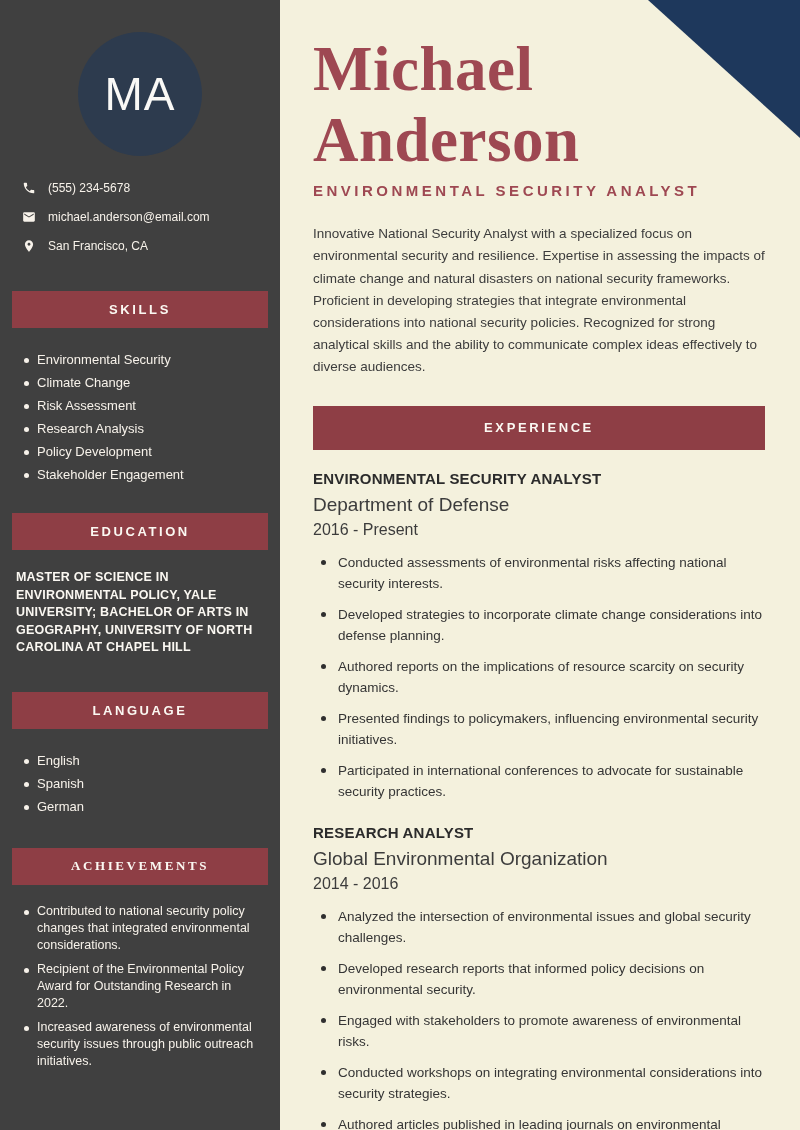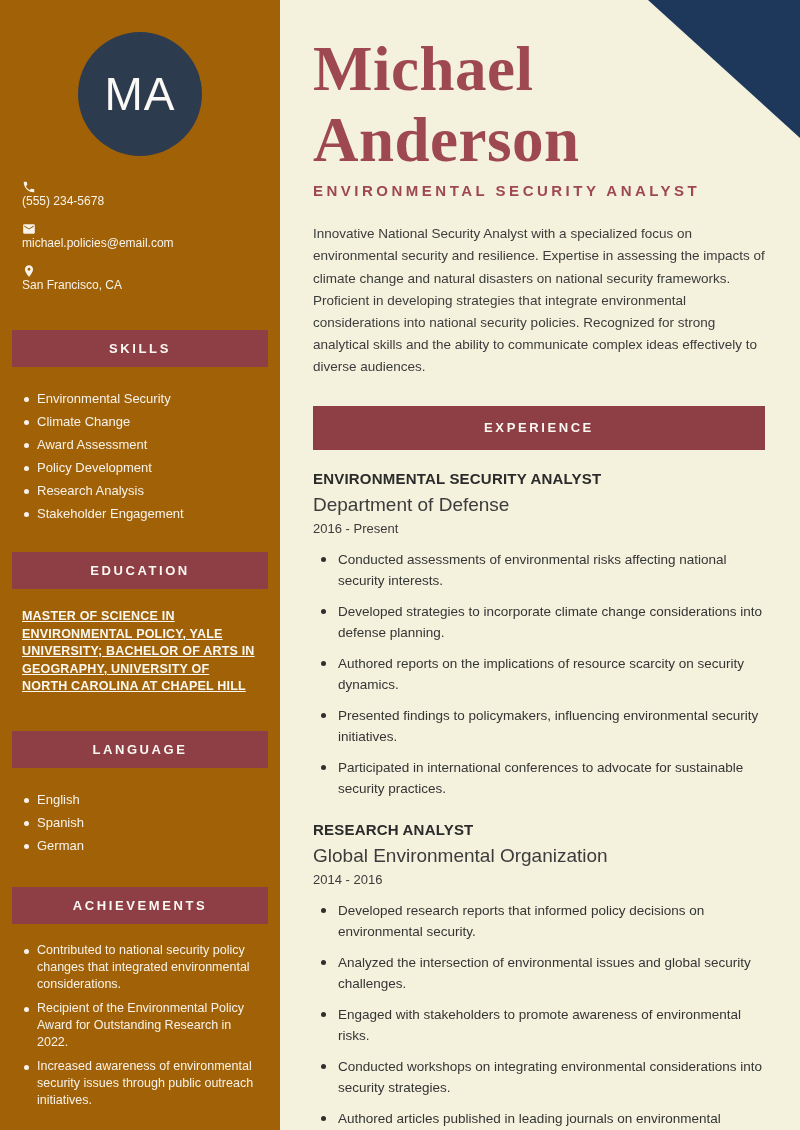--- a/index.html
+++ b/index.html
@@ -6,61 +6,61 @@
   body {
     width:800px; height:1130px; overflow:hidden;
     font-family:"Liberation Sans", sans-serif;
     background:#F4F1DD;
   }
   .page { display:flex; width:800px; height:1130px; }
 
   
   .sidebar {
     width:280px; flex-shrink:0; height:100%;
-    background:#a16207; color:#FBF8F2;
+    background:#404040; color:#FBF8F2;
     box-sizing:border-box;
   }
   .avatar {
     width:124px; height:124px; border-radius:50%;
     background:#2D3B4E; margin:32px auto 0;
     display:flex; align-items:center; justify-content:center;
   }
   .avatar span {
     color:#FAF9F6; font-size:46px; font-weight:500; letter-spacing:1px;
   }
   .contact { list-style:none; margin:24px 0 0; padding:0 14px 0 22px; }
   .contact li {
-    display:flex; align-items:flex-start; margin-bottom:14px;
-    font-size:12px; color:#F7F2EA; min-height:15px;flex-direction:column;
+    display:flex; align-items:flex-end; margin-bottom:14px;
+    font-size:12px; color:#F7F2EA; min-height:15px;
   }
   .contact .cicon { width:14px; height:14px; margin-right:12px; flex-shrink:0; display:inline-flex; }
   .contact .cicon svg { width:14px; height:14px; fill:#F7F2EA; }
 
   .side-banner {
     margin:0 12px; height:37px; background:#8E3E45;
     display:flex; align-items:center; justify-content:center;
     font-size:13px; font-weight:bold; letter-spacing:2.6px; color:#FBF8F2;
   }
   .mt-skills { margin-top:38px; }
   .mt-edu    { margin-top:27px; }
   .mt-lang   { margin-top:35px; }
-  .mt-ach    { margin-top:30px; }
+  .mt-ach    { margin-top:30px;font-family:Liberation Serif, serif; }
 
   .side-list { list-style:none; margin:20px 0 0; padding:0 16px 0 26px; }
   .side-list li {
     position:relative; padding-left:11px; font-size:13px;
     line-height:23px; color:#F7F2EA;
   }
   .side-list li::before {
     content:""; position:absolute; left:-2px; top:10px;
     width:5px; height:5px; border-radius:50%; background:#F7F2EA;
   }
   .edu-text {
-    margin:19px 22px 0; font-size:12.5px; font-weight:bold;
-    line-height:17.5px; color:#FBF8F2; letter-spacing:0.2px;text-decoration:underline;
+    margin:19px 16px 0; font-size:12.5px; font-weight:bold;
+    line-height:17.5px; color:#FBF8F2; letter-spacing:0.2px;
   }
   .ach-list { list-style:none; margin:18px 0 0; padding:0 16px 0 26px; }
   .ach-list li {
     position:relative; padding-left:11px; font-size:12.5px;
     line-height:17px; color:#F7F2EA; margin-bottom:7px;
   }
   .ach-list li::before {
     content:""; position:absolute; left:-2px; top:7px;
     width:5px; height:5px; border-radius:50%; background:#F7F2EA;
   }
@@ -90,21 +90,21 @@
   .exp-banner {
     margin-top:27px; height:44px; background:#8E3E45;
     display:flex; align-items:center; justify-content:center;
     font-size:13px; font-weight:bold; letter-spacing:2.6px; color:#FBF8F2;
   }
   .job { margin-top:20px; }
   .job-title {
     margin:0; font-size:15px; font-weight:bold; color:#2B2B2B; letter-spacing:0.2px;
   }
   .job-company { margin-top:7px; font-size:19px; color:#3C3C3C; }
-  .job-dates   { margin-top:5px; font-size:13px;  color:#3C3C3C; }
+  .job-dates   { margin-top:5px; font-size:16px;  color:#3C3C3C; }
   .job-bullets { list-style:none; margin:13px 0 0; padding:0 0 0 8px; }
   .job-bullets li {
     position:relative; padding-left:17px; font-size:13.5px;
     line-height:21px; color:#353535; margin-bottom:10px;
   }
   .job-bullets li::before {
     content:""; position:absolute; left:0; top:8px;
     width:5px; height:5px; border-radius:50%; background:#2F2F2F;
   }
   .job2 { margin-top:22px; }
@@ -127,46 +127,46 @@
             </svg>
         </span>
         <span>(555) 234-5678</span>
       </li>
       <li>
         <span class="cicon">
           <svg viewBox="0 0 24 24">
               <path d="M20 4H4c-1.1 0-1.99.9-1.99 2L2 18c0 1.1.9 2 2 2h16c1.1 0 2-.9 2-2V6c0-1.1-.9-2-2-2zm0 4l-8 5-8-5V6l8 5 8-5v2z"></path>
             </svg>
         </span>
-        <span>michael.policies@email.com</span>
+        <span>michael.anderson@email.com</span>
       </li>
       <li>
         <span class="cicon">
           <svg viewBox="0 0 24 24">
               <path d="M12 2C8.13 2 5 5.13 5 9c0 5.25 7 13 7 13s7-7.75 7-13c0-3.87-3.13-7-7-7zm0 9.5c-1.38 0-2.5-1.12-2.5-2.5s1.12-2.5 2.5-2.5 2.5 1.12 2.5 2.5-1.12 2.5-2.5 2.5z"></path>
             </svg>
         </span>
         <span>San Francisco, CA</span>
       </li>
     </ul>
 
     <div class="side-banner mt-skills">
       <span>SKILLS</span>
     </div>
     <ul class="side-list">
 
         <li>Environmental Security</li>
 
         <li>Climate Change</li>
 
-        <li>Award Assessment</li>
+        <li>Risk Assessment</li>
+
+        <li>Research Analysis</li>
 
         <li>Policy Development</li>
-
-        <li>Research Analysis</li>
 
         <li>Stakeholder Engagement</li>
       </ul>
 
     <div class="side-banner mt-edu">
       <span>EDUCATION</span>
     </div>
     <p class="edu-text">MASTER OF SCIENCE IN ENVIRONMENTAL POLICY, YALE UNIVERSITY; BACHELOR OF ARTS IN GEOGRAPHY, UNIVERSITY OF NORTH CAROLINA AT CHAPEL HILL</p>
 
     <div class="side-banner mt-lang">
@@ -224,23 +224,23 @@
           <li>Participated in international conferences to advocate for sustainable security practices.</li>
         </ul>
     </section>
 
     <section class="job job2">
       <h2 class="job-title">RESEARCH ANALYST</h2>
       <div class="job-company">Global Environmental Organization</div>
       <div class="job-dates">2014 - 2016</div>
       <ul class="job-bullets">
 
+          <li>Analyzed the intersection of environmental issues and global security challenges.</li>
+
           <li>Developed research reports that informed policy decisions on environmental security.</li>
-
-          <li>Analyzed the intersection of environmental issues and global security challenges.</li>
 
           <li>Engaged with stakeholders to promote awareness of environmental risks.</li>
 
           <li>Conducted workshops on integrating environmental considerations into security strategies.</li>
 
           <li>Authored articles published in leading journals on environmental security.</li>
 
           <li>Provided policy recommendations to enhance resilience against environmental threats.</li>
         </ul>
     </section>

